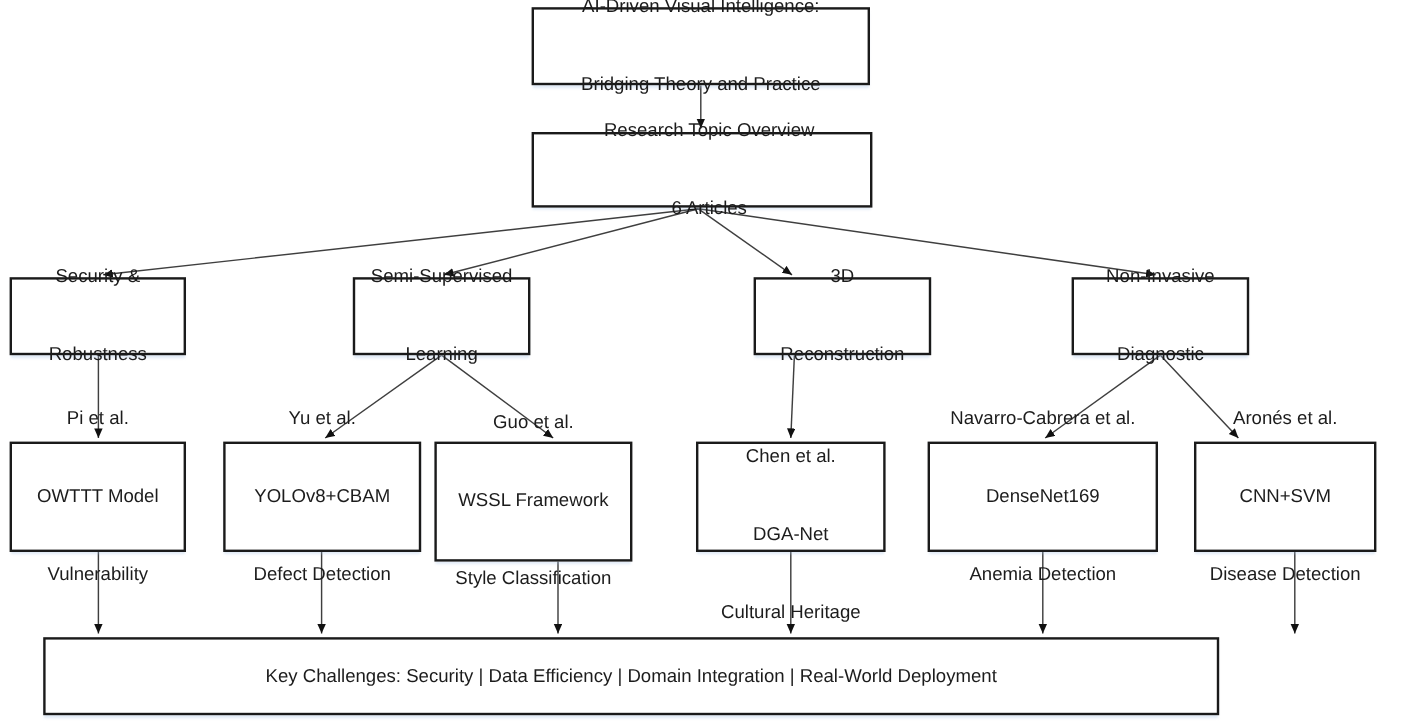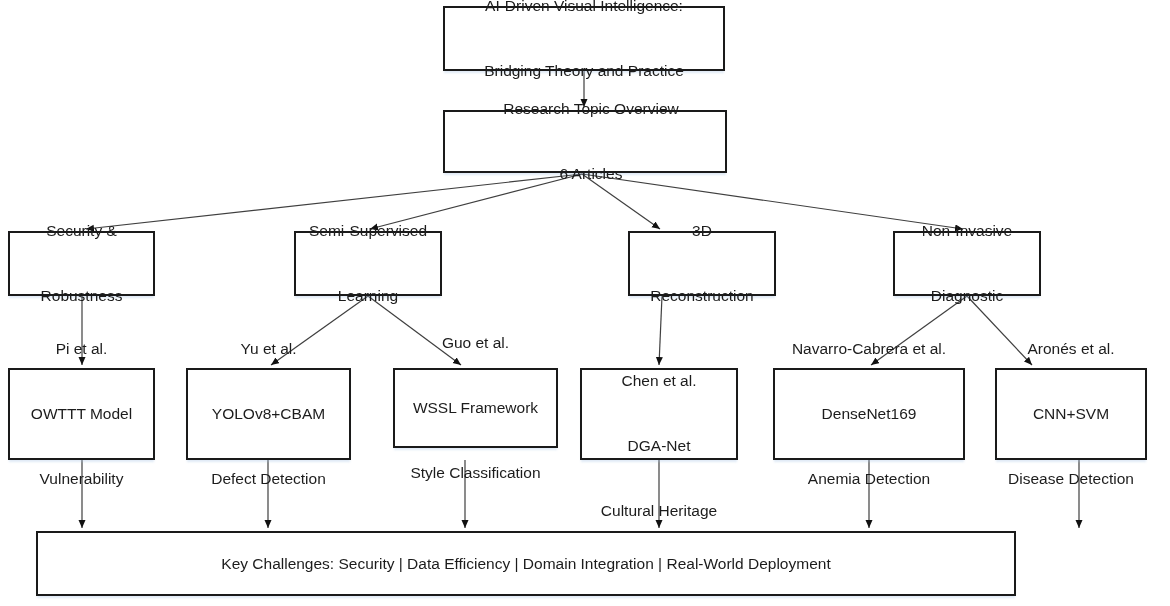--- a/index.html
+++ b/index.html
@@ -41,21 +41,21 @@
   .n-root      { left: 443px; top: 6px;   width: 282px; height: 65px; }
   .n-overview  { left: 443px; top: 110px; width: 284px; height: 63px; padding-left: 12px; }
 
   .n-cat-security { left: 8px;   top: 231px; width: 147px; height: 65px; }
   .n-cat-semi     { left: 294px; top: 231px; width: 148px; height: 65px; }
   .n-cat-3d       { left: 588px; top: 231px; width: 148px; height: 65px; margin-left: 40px; }
   .n-cat-noninv   { left: 893px; top: 231px; width: 148px; height: 65px; }
 
   .n-art-pi      { left: 8px;   top: 368px; width: 147px; height: 92px; }
   .n-art-yu      { left: 186px; top: 368px; width: 165px; height: 92px; }
-  .n-art-guo     { left: 393px; top: 368px; width: 165px; height: 80px; }
+  .n-art-guo     { left: 362px; top: 368px; width: 165px; height: 100px; }
   .n-art-chen    { left: 580px; top: 368px; width: 158px; height: 92px; justify-content: space-between; }
   .n-art-navarro { left: 773px; top: 368px; width: 192px; height: 92px; }
   .n-art-arones  { left: 995px; top: 368px; width: 152px; height: 92px; }
 
   .n-challenges  { left: 36px; top: 531px; width: 980px; height: 65px; }
 </style>
 </head>
 <body>
 
 <div class="stage">

